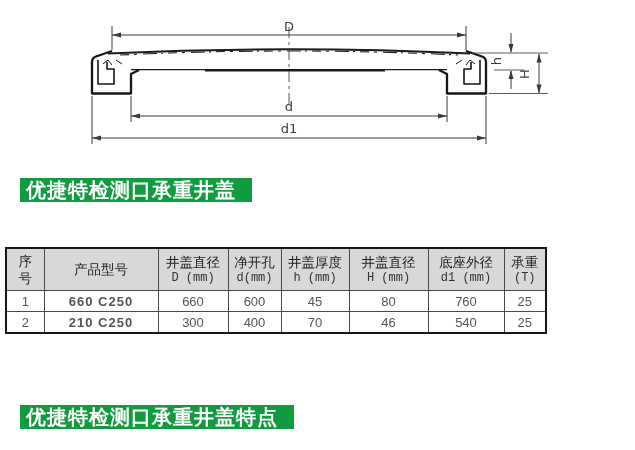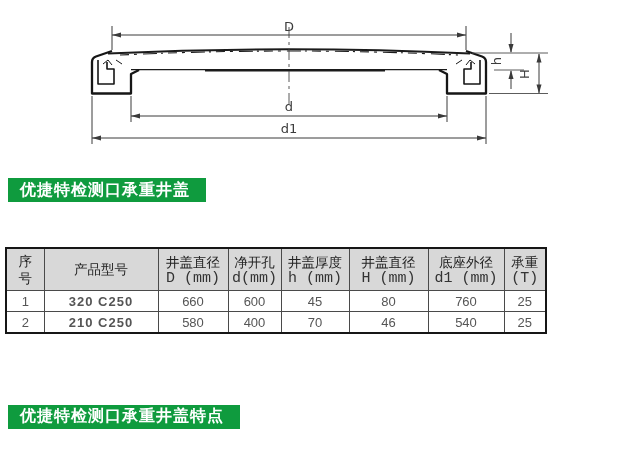--- a/index.html
+++ b/index.html
@@ -4,35 +4,35 @@
 <style>
   html,body{margin:0;padding:0;background:#ffffff;}
   body{font-family:"Liberation Sans","DejaVu Sans",sans-serif;}
   #page{position:relative;width:635px;height:450px;background:#ffffff;overflow:hidden;}
 
   
   #drawing{position:absolute;left:0;top:0;width:635px;height:170px;}
   .dim-text{font-family:"DejaVu Sans","Liberation Sans",sans-serif;font-size:13px;fill:#3c3c3c;}
 
   
-  .section-banner{position:absolute;left:8px;height:24px;line-height:24px;
-    background:#0f9b3e;color:#ffffff;font-size:16px;font-weight:bold;
-    letter-spacing:1px;padding:0 16px 0 12px;display:inline-block;white-space:nowrap;}
+  .section-banner{position:absolute;left:20px;height:24px;line-height:24px;
+    background:#0f9b3e;color:#ffffff;font-size:20px;font-weight:bold;
+    letter-spacing:1px;padding:0 16px 0 6px;display:inline-block;white-space:nowrap;}
   #banner-1{top:178px;}
-  #banner-2{top:405px;font-family:Liberation Mono, monospace;}
+  #banner-2{top:405px;}
 
   
   #spec-table-wrap{position:absolute;left:5px;top:247px;}
   table.spec{border-collapse:collapse;table-layout:fixed;width:540px;
     border:2px solid #161616;background:#ffffff;}
   table.spec th,table.spec td{border:1px solid #4a4a4a;text-align:center;
     vertical-align:middle;padding:0;overflow:hidden;}
   table.spec thead th{background:#d8d8d8;height:41px;color:#222222;font-weight:normal;}
   .th-cn{font-size:13.5px;line-height:17px;color:#222222;}
-  .th-sub{font-size:15px;line-height:15px;color:#333333;font-family:"Liberation Mono","DejaVu Sans Mono",monospace;}
+  .th-sub{font-size:12px;line-height:15px;color:#333333;font-family:"Liberation Mono","DejaVu Sans Mono",monospace;}
   table.spec tbody td{height:20px;font-size:13px;color:#555555;}
   td.model-cell{font-weight:bold;color:#222222;letter-spacing:1px;}
   td.index-cell{color:#333333;}
 </style>
 </head>
 <body>
 
 <div id="page">
 
   <div id="drawing">
@@ -156,32 +156,32 @@
           </th>
           <th>
             <div class="th-cn">承重</div>
             <div class="th-sub">(T)</div>
           </th>
         </tr>
       </thead>
       <tbody>
         <tr>
           <td class="index-cell">1</td>
-          <td class="model-cell">320 C250</td>
+          <td class="model-cell">660 C250</td>
           <td>660</td>
           <td>600</td>
           <td>45</td>
           <td>80</td>
           <td>760</td>
           <td>25</td>
         </tr>
         <tr>
           <td class="index-cell">2</td>
           <td class="model-cell">210 C250</td>
-          <td>580</td>
+          <td>300</td>
           <td>400</td>
           <td>70</td>
           <td>46</td>
           <td>540</td>
           <td>25</td>
         </tr>
       </tbody>
     </table>
   </div>
 

